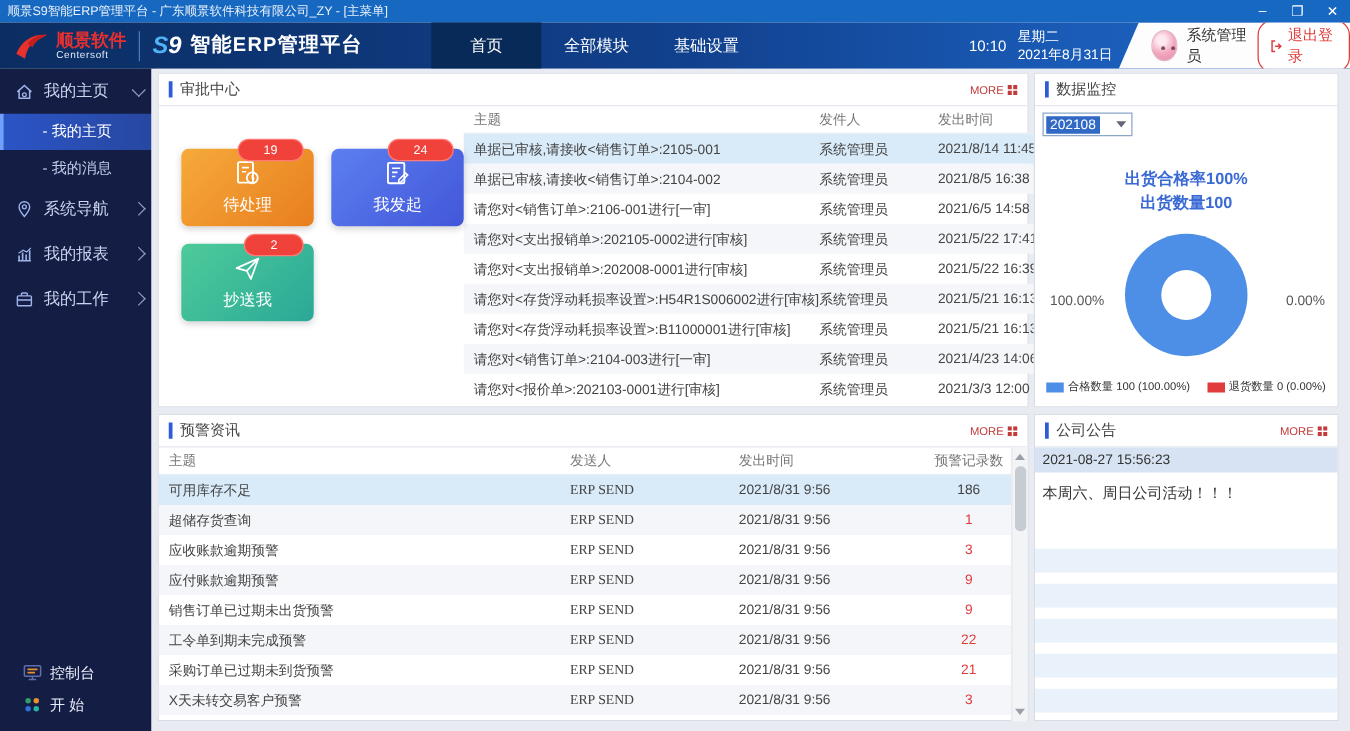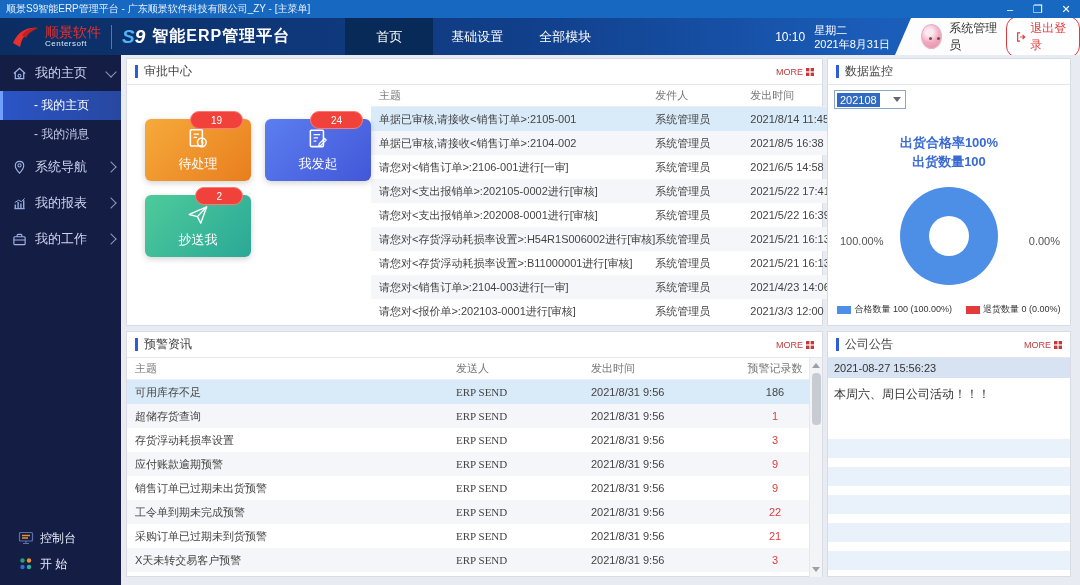--- a/index.html
+++ b/index.html
@@ -13,21 +13,21 @@
   #titlebar .wctrls { display:flex; }
   #titlebar .wbtn { width:28px; height:18px; display:flex; align-items:center; justify-content:center;
     font-size:11px; color:#fff; cursor:default; }
 
   
   #header { position:absolute; left:0; top:18px; width:1080px; height:37px;
     background:linear-gradient(90deg,#0b2d62 0%,#11408c 50%,#1a5cb8 80%,#1f66c4 100%);
     display:flex; align-items:stretch; color:#fff; }
   .brand { display:flex; align-items:center; padding-left:10px; }
   .swoosh { width:30px; height:28px; margin-right:5px; }
-  .brand-cn { color:#e8302e; font-weight:normal; font-size:14px; line-height:14px; }
+  .brand-cn { color:#e8302e; font-weight:bold; font-size:14px; line-height:14px; }
   .brand-en { color:#dfe9f6; font-size:8px; letter-spacing:.5px; }
   .brand-div { width:1px; height:24px; background:#4a79c0; margin:0 10px; align-self:center; }
   .s9 { font-size:19px; font-weight:bold; font-style:italic; margin-right:7px; }
   .s9 .s { color:#4fb3f5; } .s9 .n9 { color:#fff; }
   .product { font-size:16px; font-weight:bold; letter-spacing:1px; }
   #nav { display:flex; margin-left:55px; }
   .tab { width:88px; display:flex; align-items:center; justify-content:center;
     font-size:13px; color:#fff; cursor:pointer; }
   .tab.active { background:#082a58; }
   #clock { margin-left:auto; display:flex; align-items:center; gap:9px; padding-right:190px; }
@@ -167,22 +167,22 @@
       <div class="brand-en">Centersoft</div>
     </div>
   </div>
   <div class="brand-div"></div>
   <div style="display:flex;align-items:center;">
     <span class="s9"><span class="s">S</span><span class="n9">9</span></span>
     <span class="product">智能ERP管理平台</span>
   </div>
   <div id="nav">
     <div class="tab active">首页</div>
+    <div class="tab">全部模块</div>
     <div class="tab">基础设置</div>
-    <div class="tab">全部模块</div>
   </div>
   <div id="clock">
     <span class="timebig">10:10</span>
     <span class="datecol">
       <div>星期二</div>
       <div>2021年8月31日</div>
     </span>
   </div>
   <div id="userzone">
     <span class="avatar"></span>
@@ -423,21 +423,21 @@
             <span class="al-time">2021/8/31 9:56</span>
             <span class="al-count">186</span>
           </div>
         <div class="trow">
             <span class="al-subject">超储存货查询</span>
             <span class="al-sender">ERP SEND</span>
             <span class="al-time">2021/8/31 9:56</span>
             <span class="al-count red">1</span>
           </div>
         <div class="trow">
-            <span class="al-subject">存货浮动耗损率设置</span>
+            <span class="al-subject">应收账款逾期预警</span>
             <span class="al-sender">ERP SEND</span>
             <span class="al-time">2021/8/31 9:56</span>
             <span class="al-count red">3</span>
           </div>
         <div class="trow">
             <span class="al-subject">应付账款逾期预警</span>
             <span class="al-sender">ERP SEND</span>
             <span class="al-time">2021/8/31 9:56</span>
             <span class="al-count red">9</span>
           </div>

